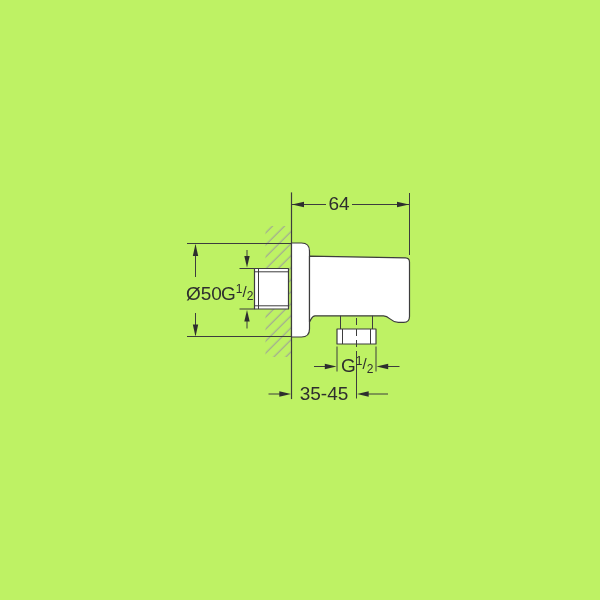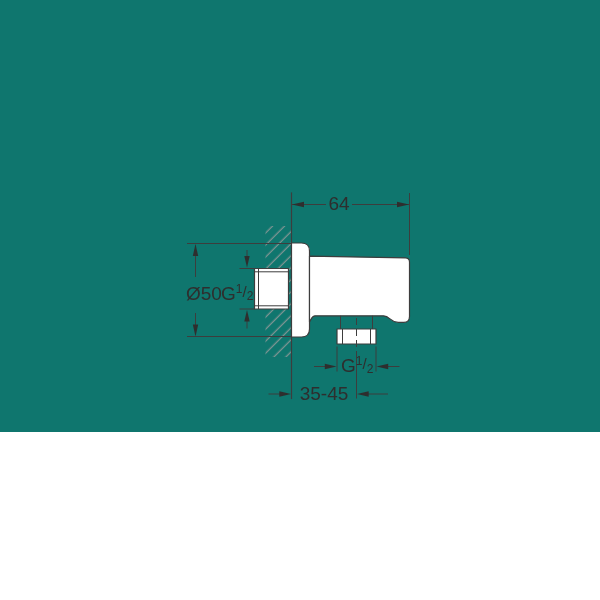--- a/index.html
+++ b/index.html
@@ -1,16 +1,16 @@
 <!DOCTYPE html>
 <html><head>
 <meta charset="utf-8">
 <style>
   html,body{margin:0;padding:0;background:#ffffff;}
-  .stage{position:relative;width:600px;height:432px;background:#0f766e;overflow:hidden;}
+  .stage{position:relative;width:600px;height:600px;background:#bef264;overflow:hidden;}
   svg{position:absolute;left:0;top:0;}
   .ln{stroke:#3d3d3d;stroke-width:1.2;fill:none;stroke-linecap:square;}
   .thin{stroke:#3d3d3d;stroke-width:1;fill:none;}
   .w{fill:#ffffff;stroke:#3d3d3d;stroke-width:1.2;stroke-linejoin:round;}
   .ar{fill:#2e2e2e;stroke:none;}
   .dash{stroke:#3d3d3d;stroke-width:1;stroke-dasharray:7 4;fill:none;}
   text{font-family:"Liberation Sans",sans-serif;font-size:19px;fill:#2e2e2e;}
   .sup{font-size:12px;}
   .slash{font-size:15px;}
   .sub{font-size:12px;}

